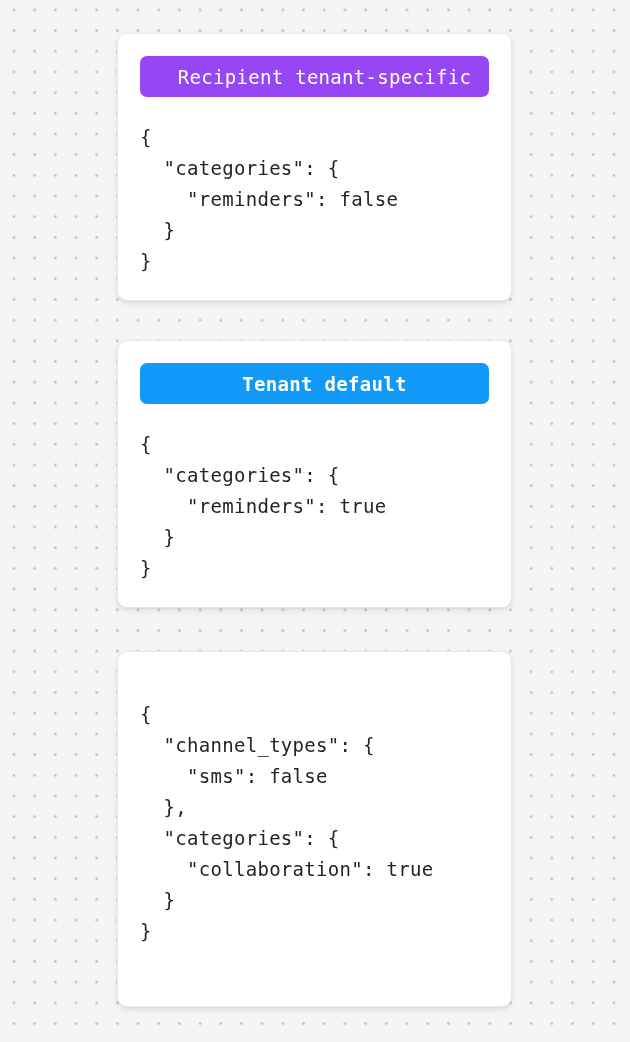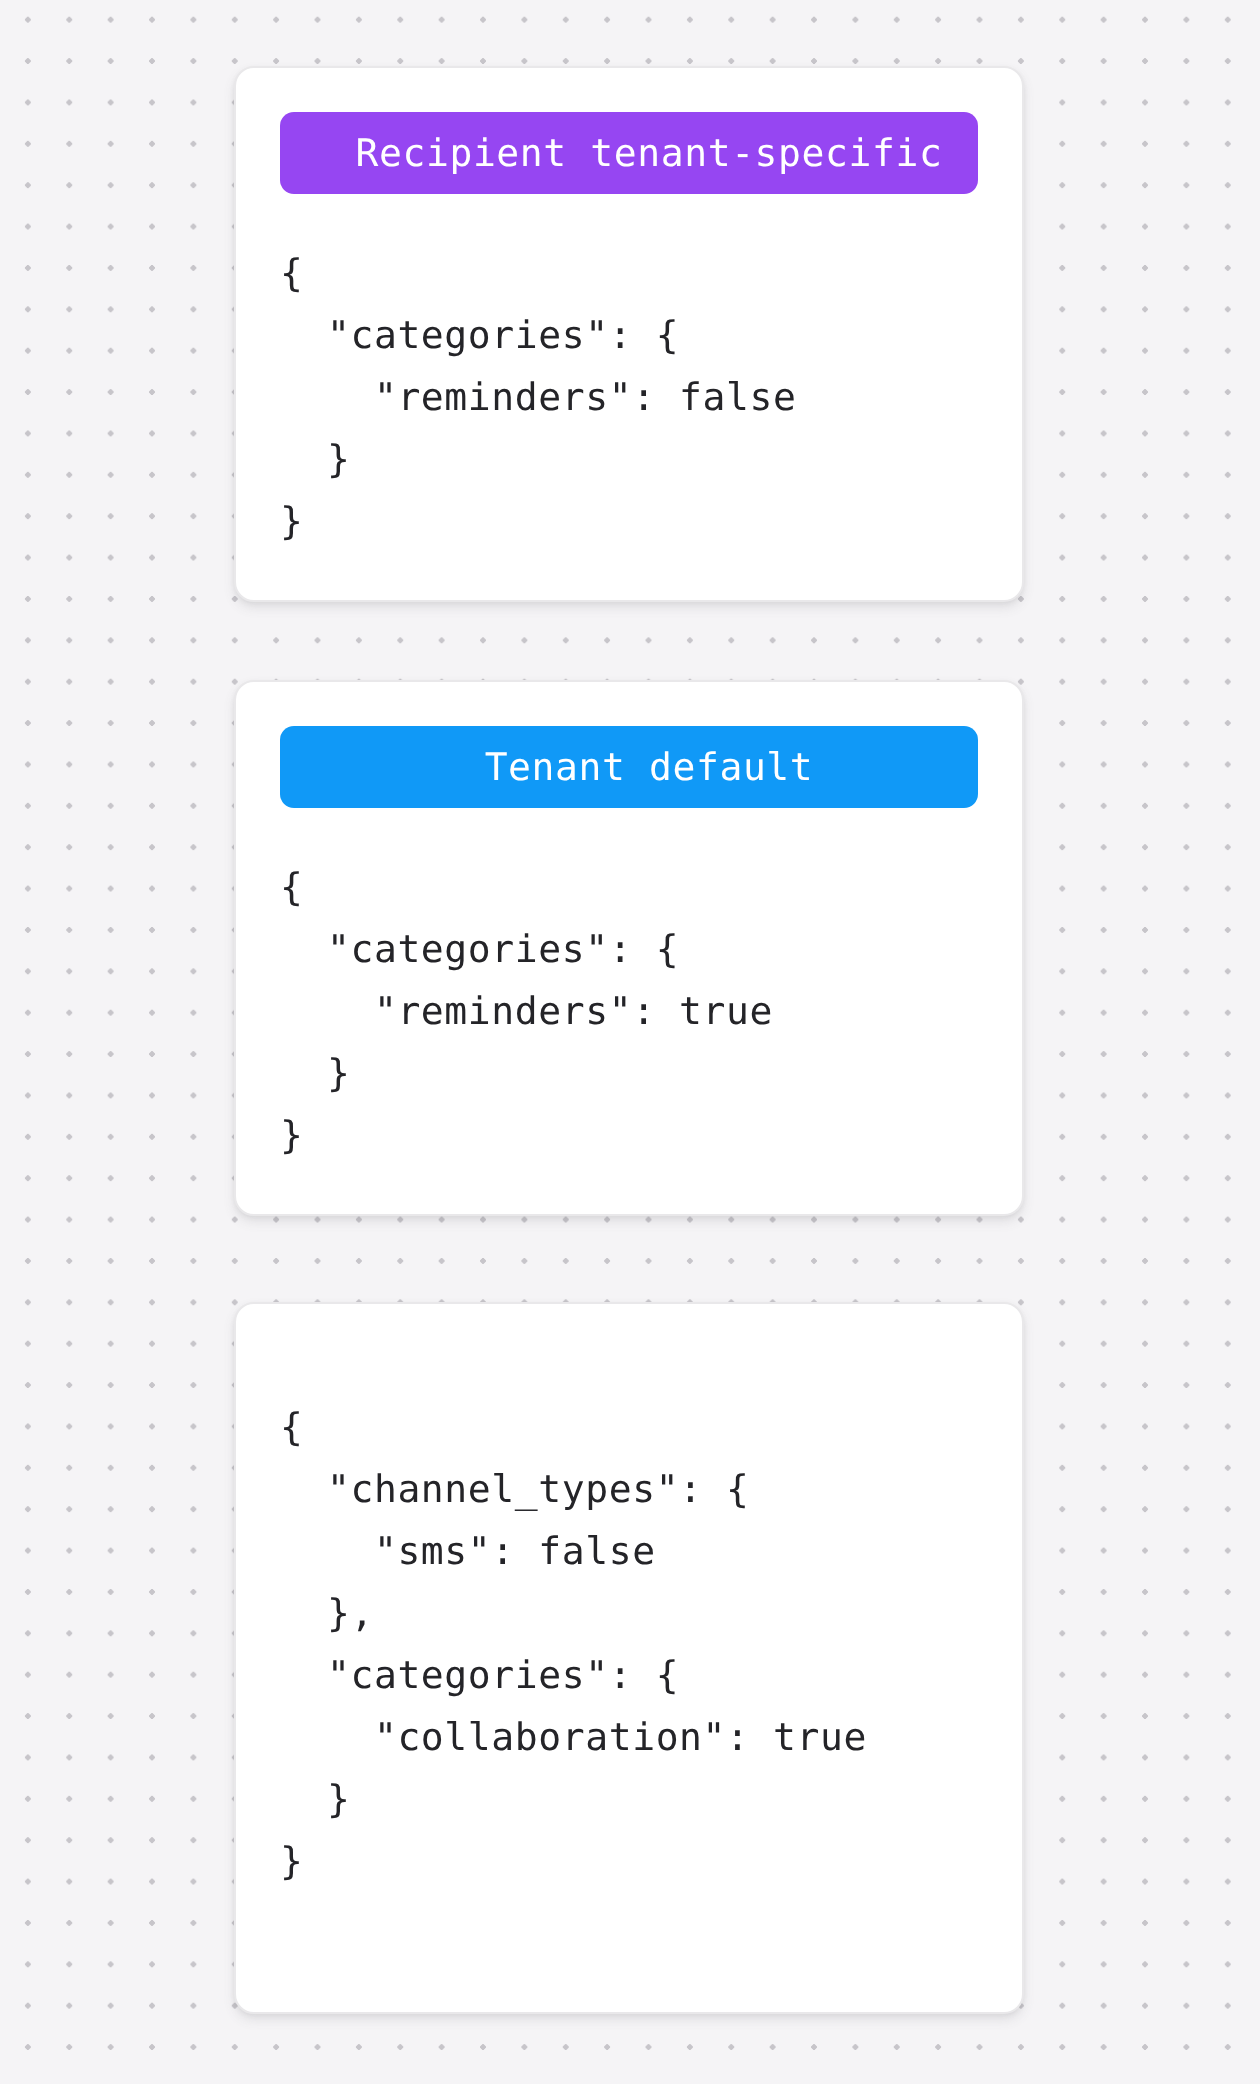--- a/index.html
+++ b/index.html
@@ -65,21 +65,21 @@
   <div class="card card-1">
     <div class="badge" style="background: rgb(150, 70, 242);">Recipient tenant-specific</div>
     <div class="code">{
   "categories": {
     "reminders": false
   }
 }</div>
   </div>
 
   <div class="card card-2">
-    <div class="badge" style="background: rgb(16, 153, 247);">Tenant default</div>
+    <div class="badge" style="background: rgb(16, 153, 247); font-weight: bold;">Tenant default</div>
     <div class="code">{
   "categories": {
     "reminders": true
   }
 }</div>
   </div>
 
   <div class="card card-3">
     <div class="code">{
   "channel_types": {

